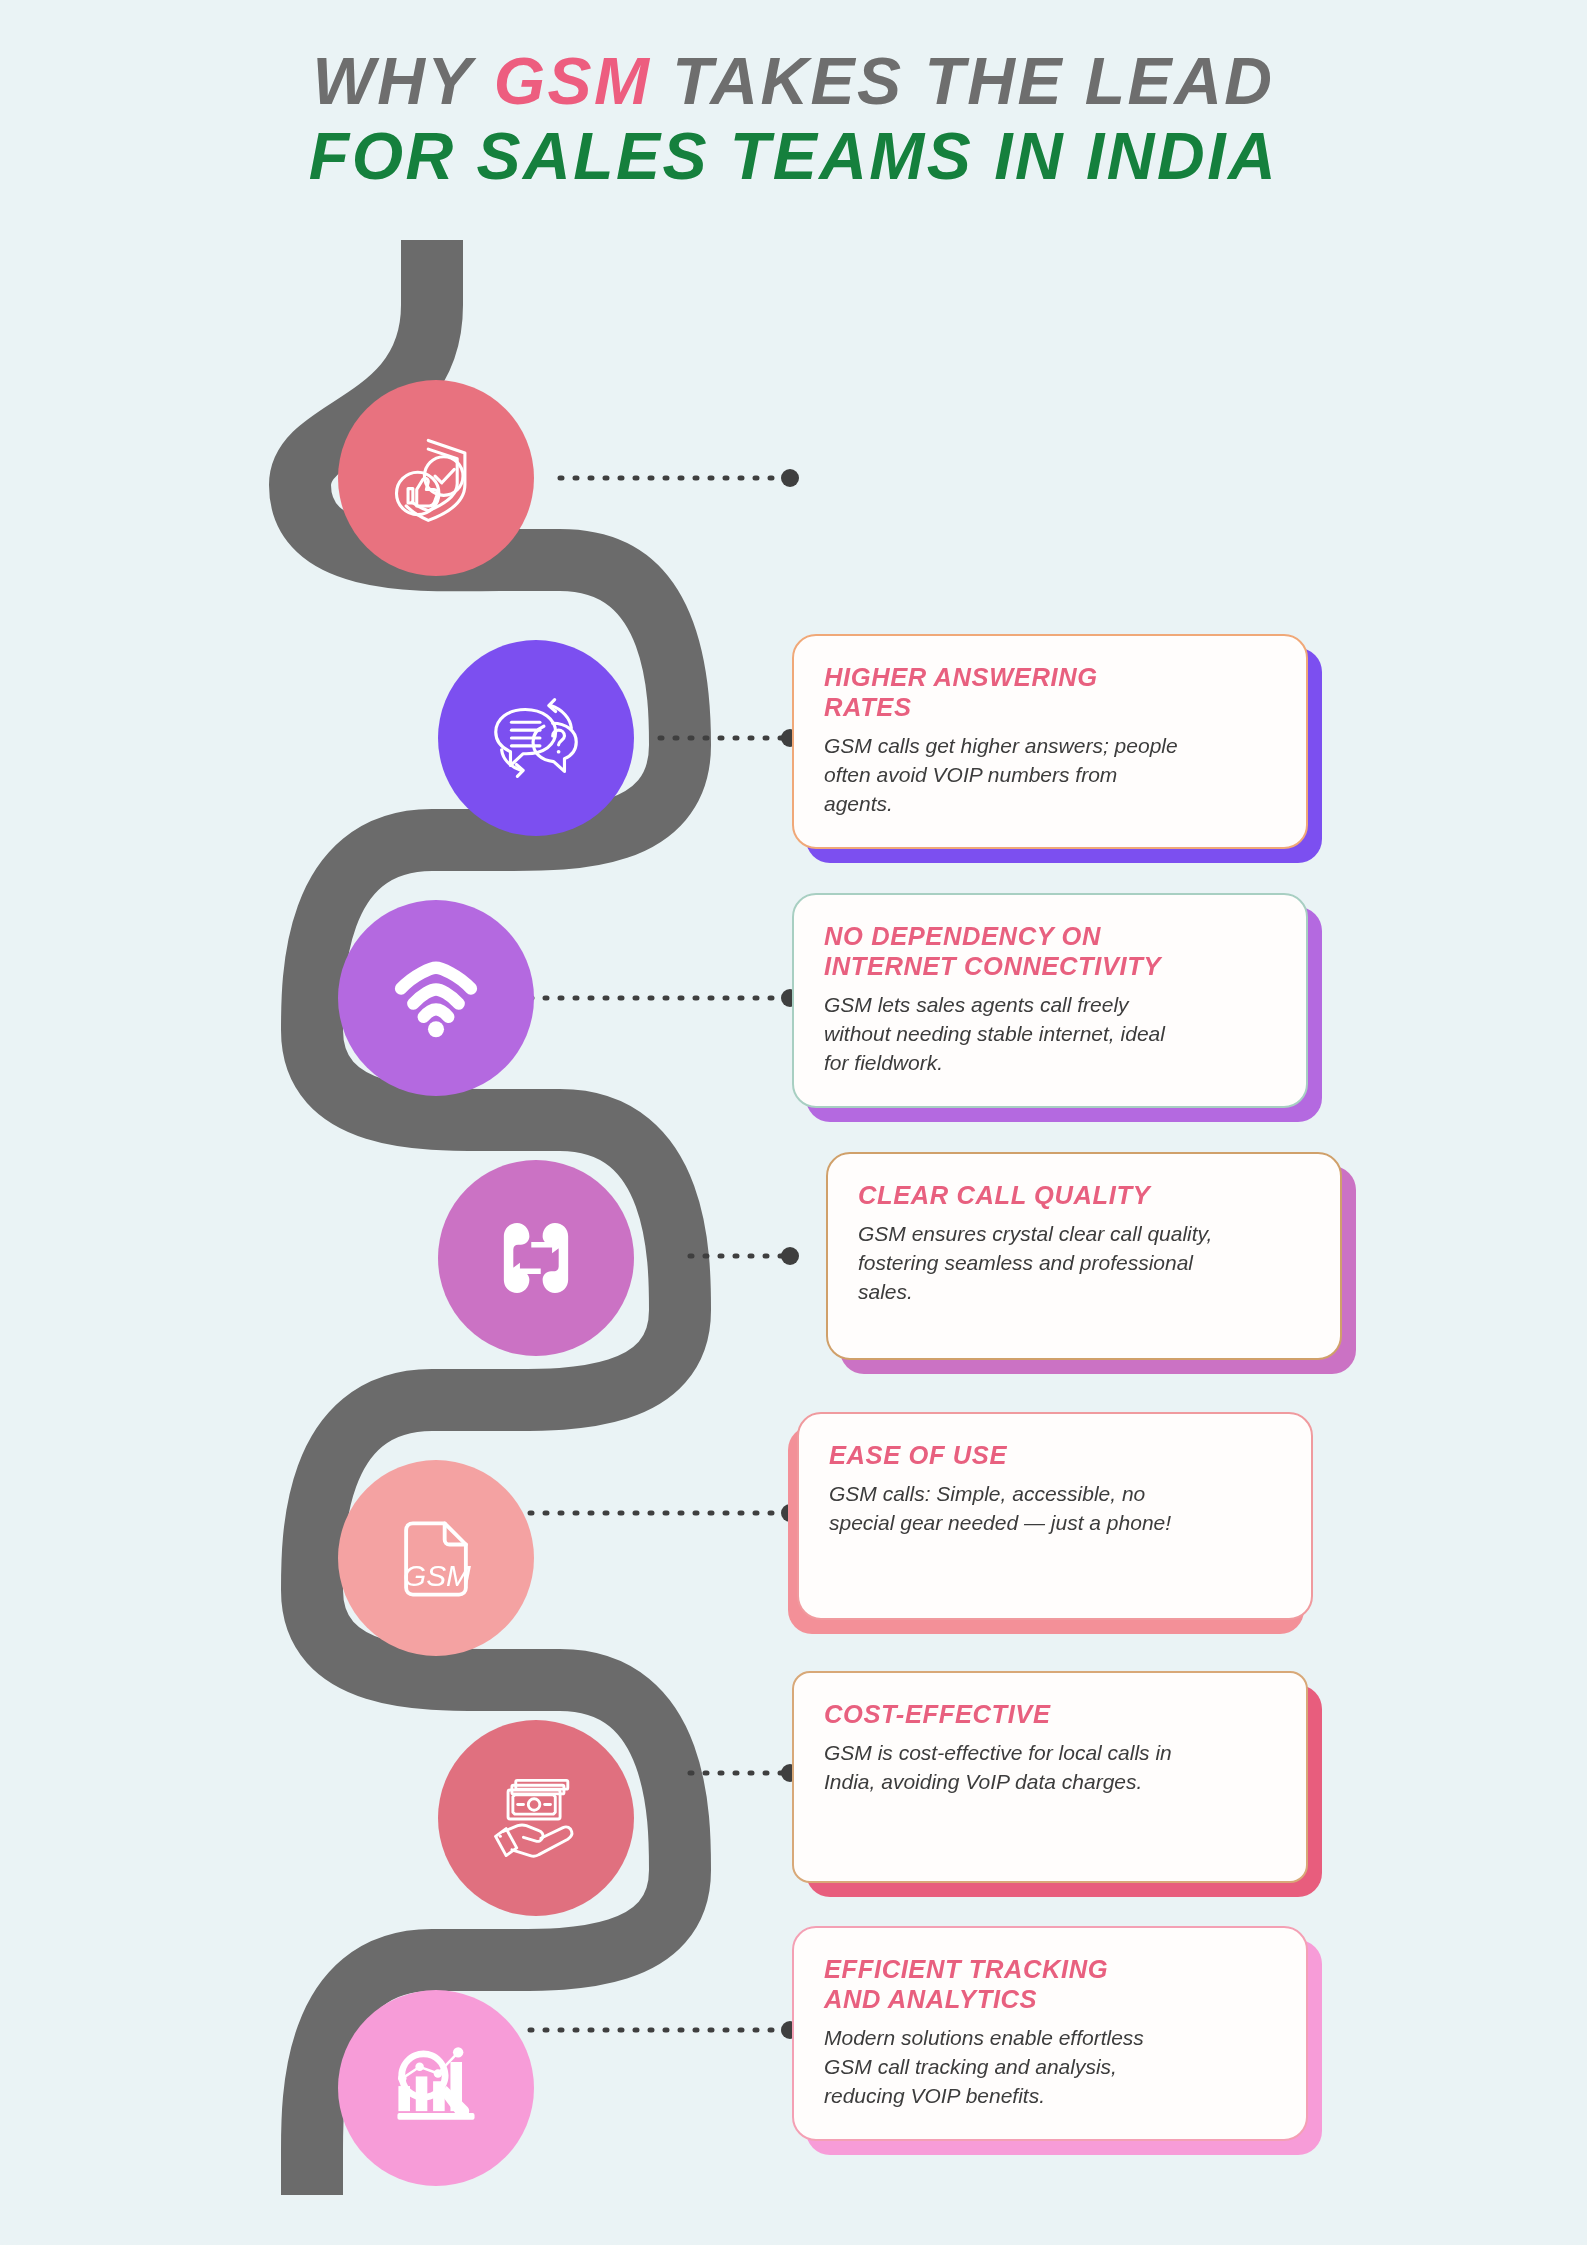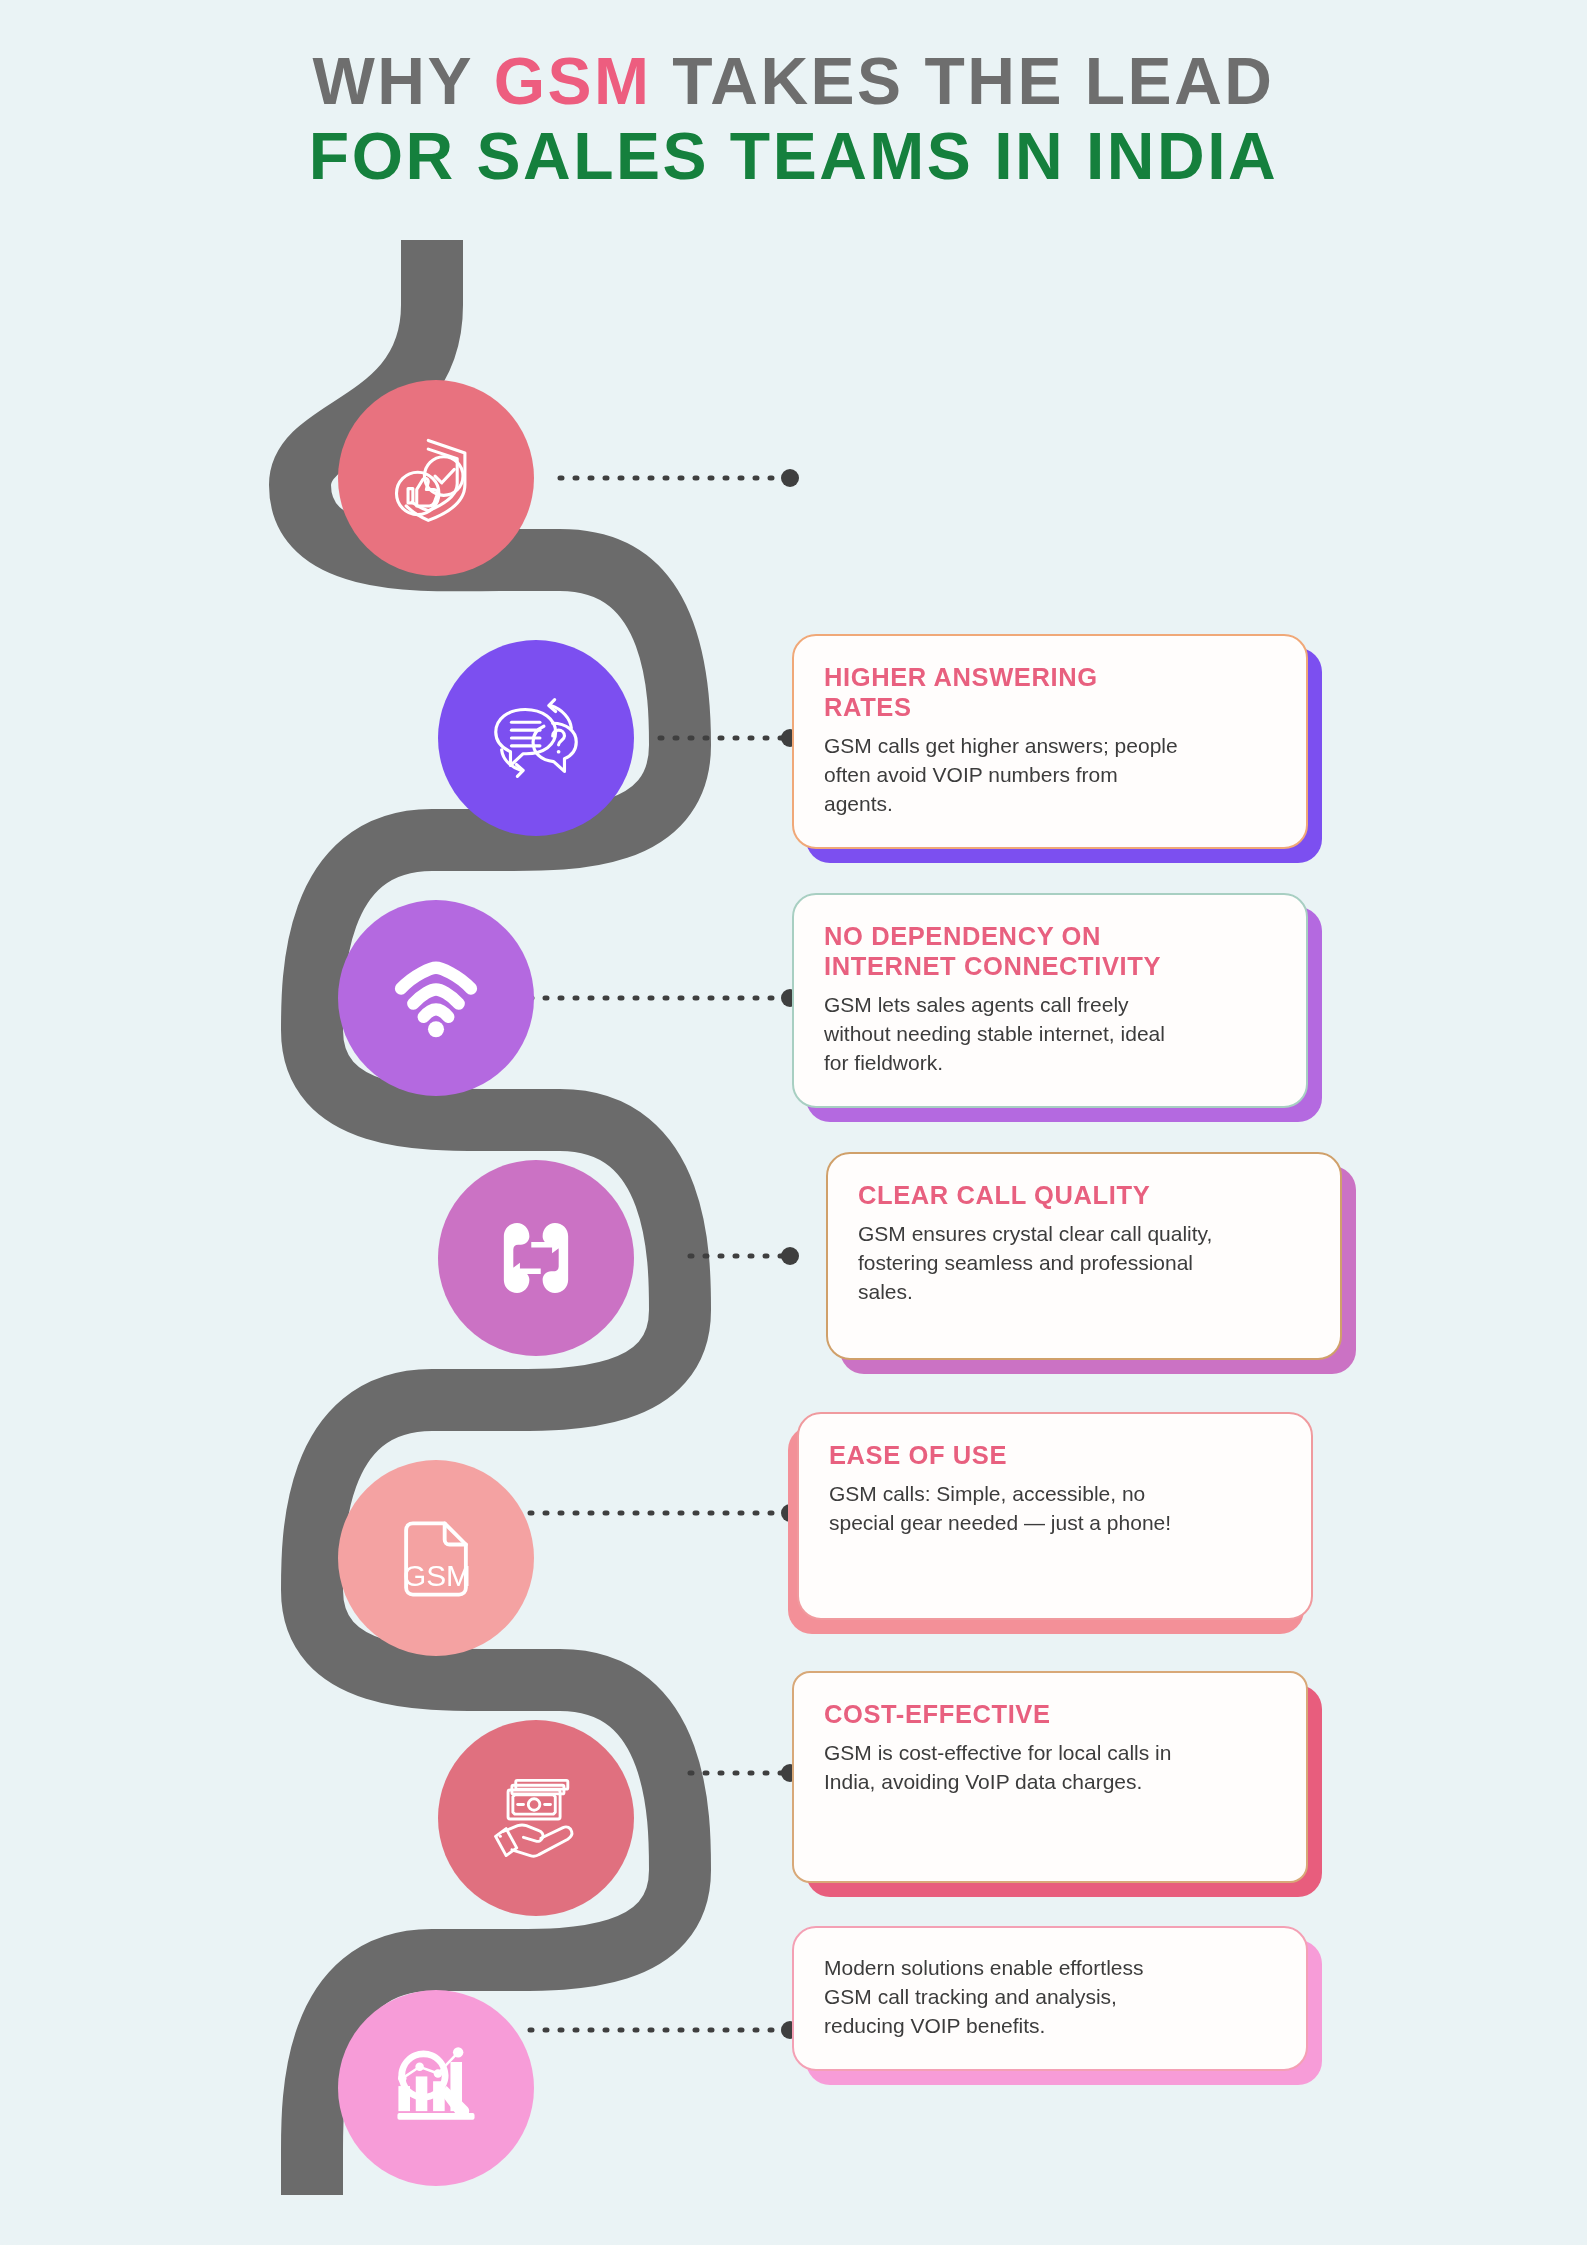--- a/index.html
+++ b/index.html
@@ -10,20 +10,21 @@
     background: #eaf3f5;
     font-family: "Liberation Sans", sans-serif;
     overflow: hidden;
   }
 
   #page {
     position: relative;
     width: 1284px;
     height: 2245px;
     background: #eaf3f5;
+    font-style: italic;
   }
 
   
   #title-block {
     position: absolute;
     top: 44px;
     left: 0;
     width: 1587px;
     text-align: center;
   }
@@ -301,19 +302,21 @@
     <div class="card" style="min-height: 212px; border-color: rgb(216, 168, 120); border-radius: 18px;">
       <div class="card-title">COST-EFFECTIVE</div>
       <div class="card-body">GSM is cost-effective for local calls in
 India, avoiding VoIP data charges.</div>
     </div>
   </div>
 
   <div class="card-wrap" style="left:792px; top:1926px;">
     <div class="card-shadow" style="background: rgb(247, 156, 216);"></div>
     <div class="card" style="border-color: rgb(244, 160, 180);">
+      <div class="card-title">EFFICIENT TRACKING
+AND ANALYTICS</div>
       <div class="card-body">Modern solutions enable effortless
 GSM call tracking and analysis,
 reducing VOIP benefits.</div>
     </div>
   </div>
 
 </div>
 
 </body></html>

